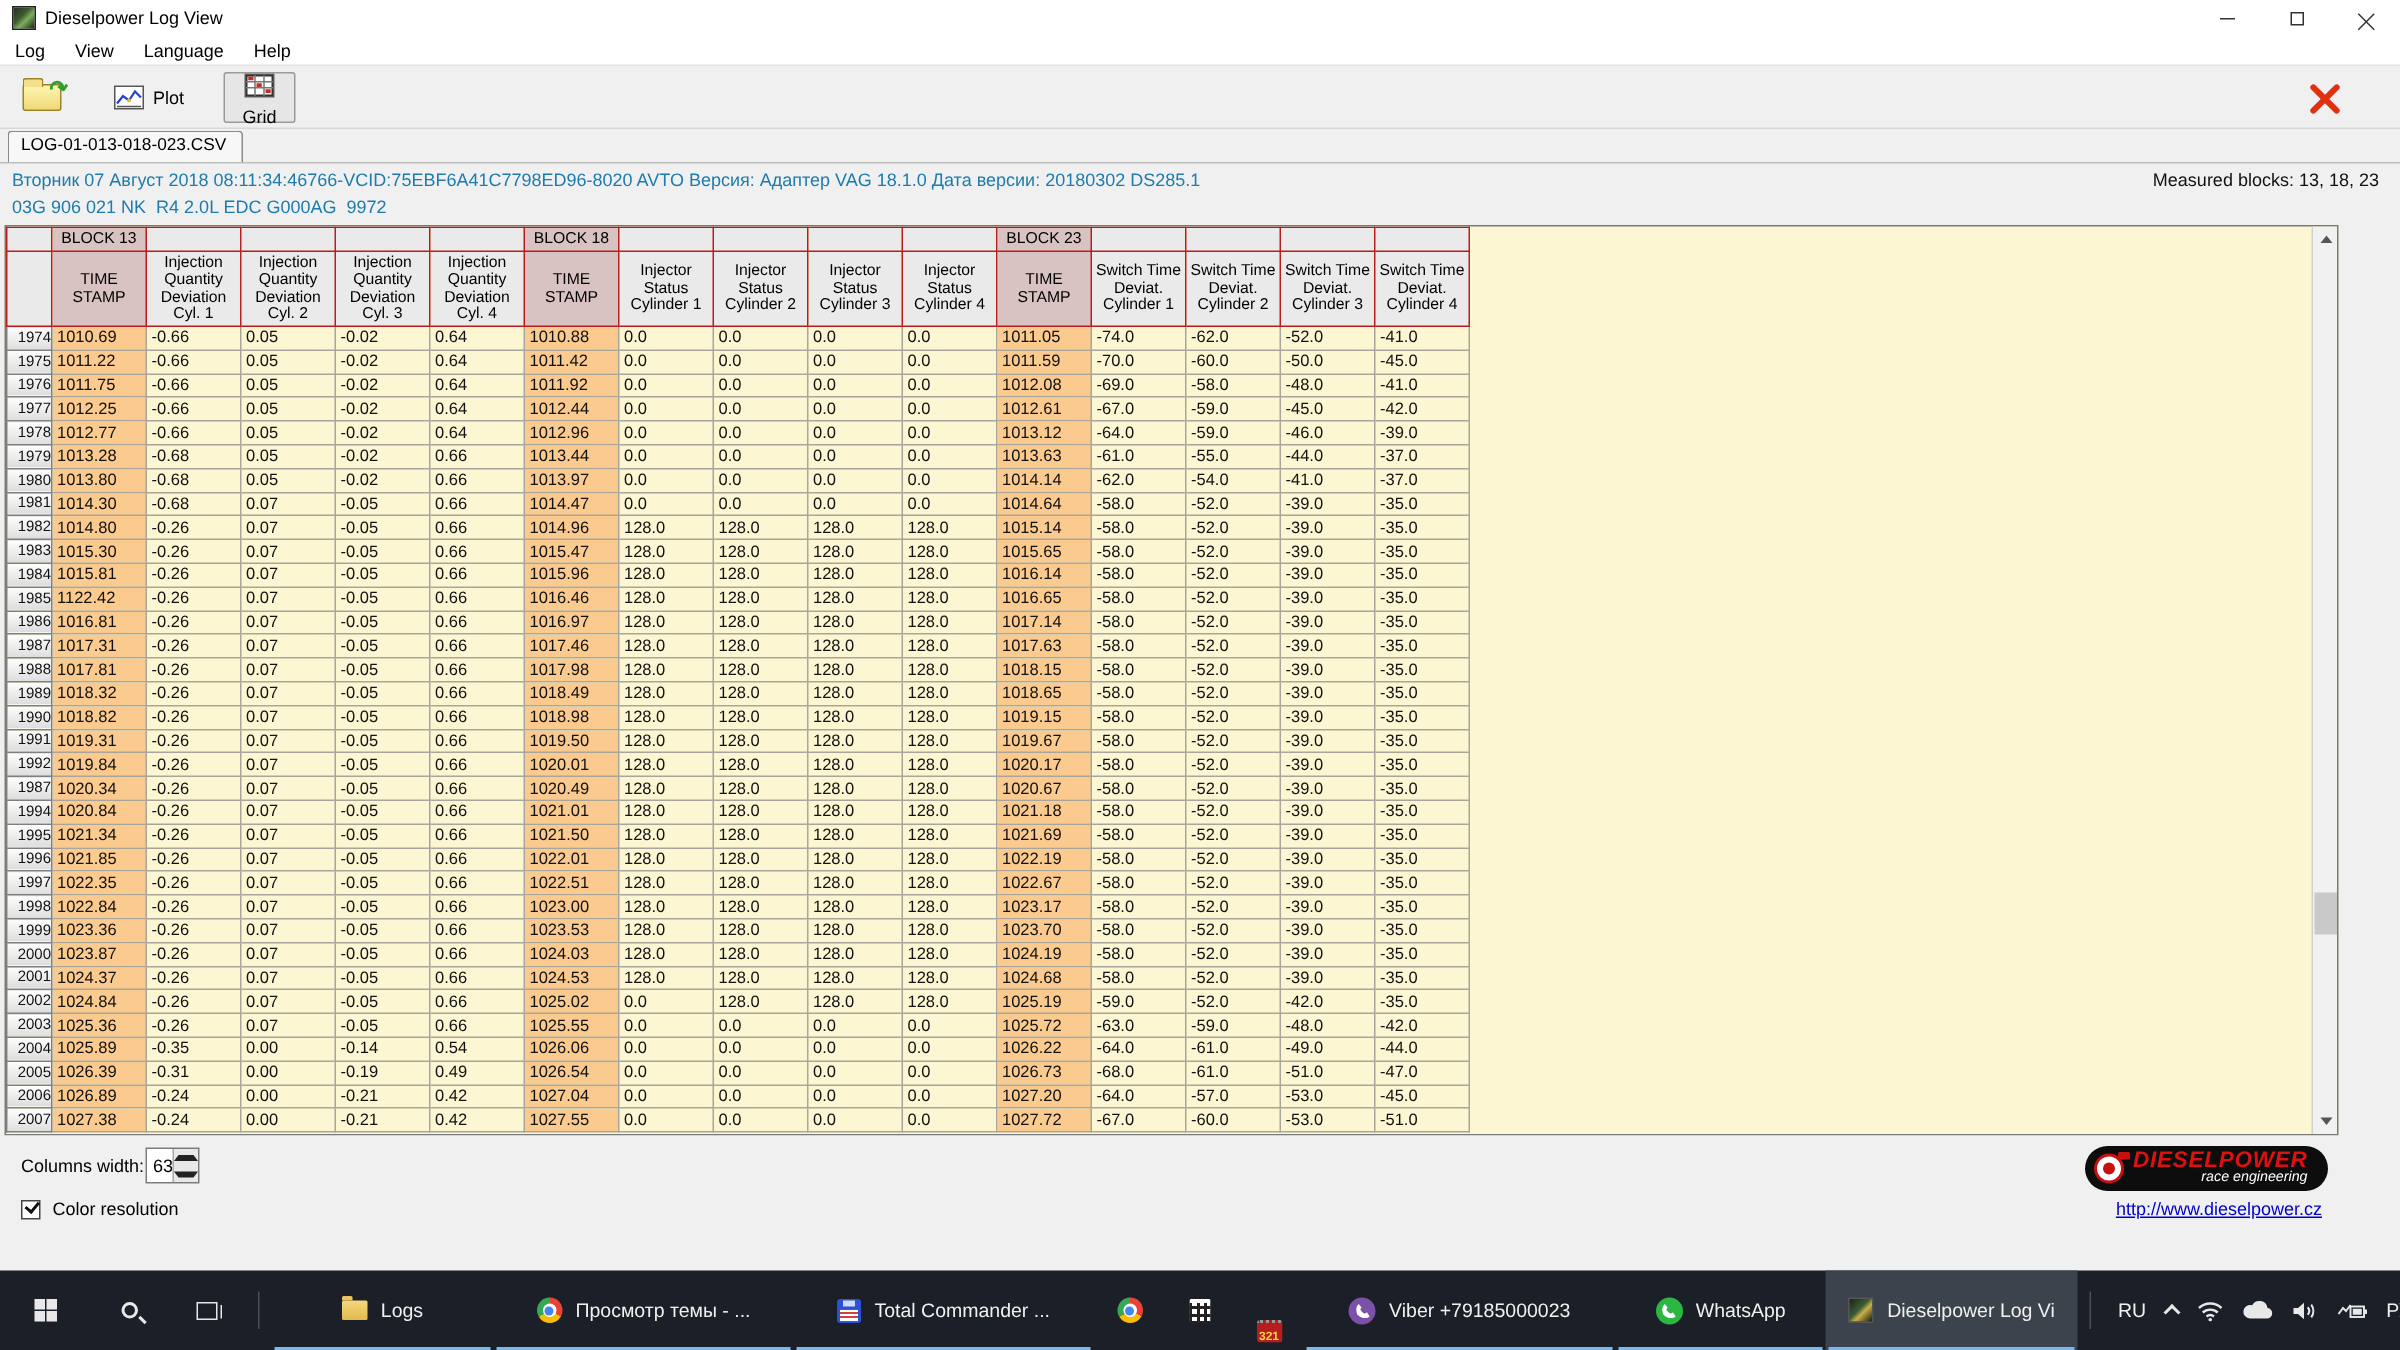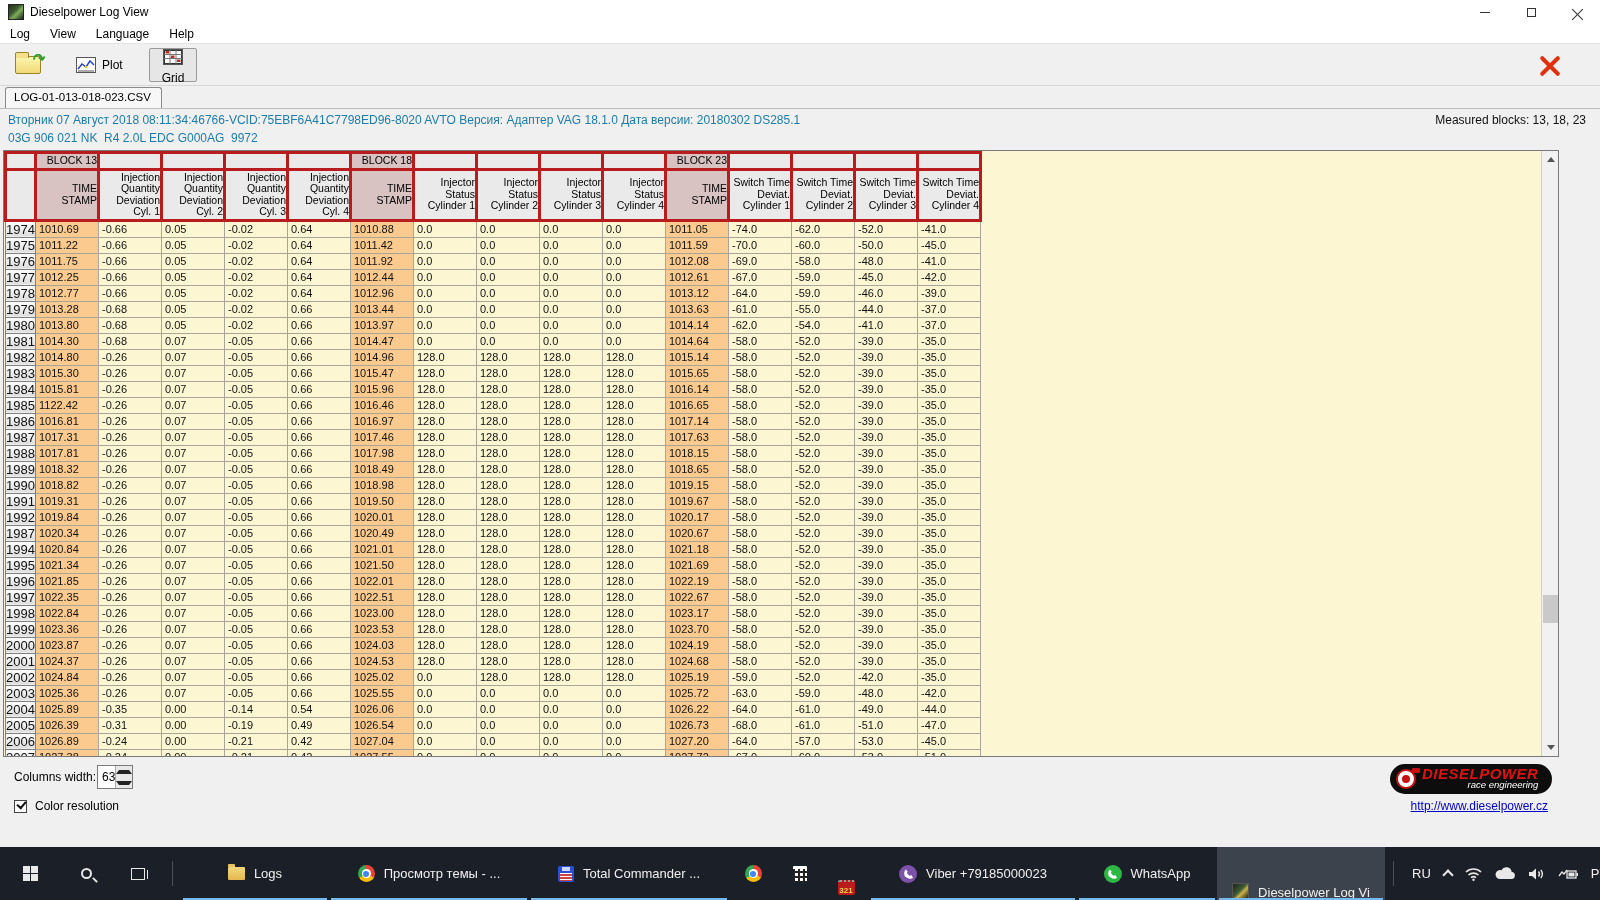--- a/index.html
+++ b/index.html
@@ -43,27 +43,27 @@
   .tabrow { position:absolute; left:0; top:86px; width:1600px; height:22px; background:#f0f0f0; }
   .tab { position:absolute; left:5px; bottom:0; height:21px; padding:3px 10px 0 8px; background:#f7f7f7; border:1px solid #8a8a8a; border-bottom:none; border-radius:3px 3px 0 0; font-size:11.5px; }
   .inforow { position:absolute; left:0; top:108px; width:1600px; height:42px; background:#f0f0f0; border-top:1px solid #bdbdbd; }
   .info-line1 { position:absolute; left:8px; top:4px; font-size:12px; color:var(--info-text,#1d7cab); }
   .info-line2 { position:absolute; left:8px; top:22px; font-size:12px; color:var(--info-text,#1d7cab); white-space:pre; }
   .measured { position:absolute; right:14px; top:4px; font-size:12px; color:#111; }
 
   
   .gridpanel { position:absolute; left:3px; top:150px; width:1556px; height:607px; background:var(--data-cell,#fcf7d2); border:1px solid #7a7a7a; overflow:hidden; }
   table.grid { border-collapse:collapse; table-layout:fixed; position:absolute; left:0; top:0; }
-  table.grid th { font-weight:normal; font-size:10.5px; line-height:11.5px; background:#eaeaea; border:3px solid #b91c1c; padding:1px 0; text-align:right; overflow:hidden; }
+  table.grid th { font-weight:normal; font-size:10.5px; line-height:11.5px; background:#eaeaea; border:1px solid #b91c1c; padding:1px 0; text-align:center; overflow:hidden; }
   table.grid th.pink { background:var(--header-pink,#d8c2c2); }
   table.grid tr.blockrow th { height:16px; }
   table.grid tr.headrow th { height:50px; vertical-align:middle; }
   table.grid td { font-size:11px; background:var(--data-cell,#fcf7d2); border:1px solid #aaa59a; padding:0 0 0 3px; overflow:hidden; white-space:nowrap; color:#111; }
   table.grid td.ts { background:var(--timestamp-cell,#fbca8e); }
-  table.grid td.rownum { background:linear-gradient(#fefefe,#dddddd); border:1px solid #7f7f7f; text-align:left; padding:0; font-size:13px;margin-left:48px; }
+  table.grid td.rownum { background:linear-gradient(#fefefe,#dddddd); border:1px solid #7f7f7f; text-align:right; padding:0; font-size:10px;margin-left:48px; }
   table.grid tbody tr { height:15.8px; }
   th.corner { background:#eaeaea; border:1px solid #222; }
 
   
   .vscroll { position:absolute; right:0; top:0; width:17px; height:100%; background:#f1f1f1; border-left:1px solid #d0d0d0; }
   .vs-arrow { position:absolute; left:0; width:17px; height:17px; display:flex; align-items:center; justify-content:center; }
   .vs-up { top:0; } .vs-down { bottom:0; }
   .tri-up { width:0; height:0; border-left:4px solid transparent; border-right:4px solid transparent; border-bottom:5px solid #555; }
   .tri-down { width:0; height:0; border-left:4px solid transparent; border-right:4px solid transparent; border-top:5px solid #555; }
   .vs-thumb { position:absolute; left:1px; top:444px; width:15px; height:28px; background:#c9c9c9; }
@@ -87,21 +87,21 @@
   .turbo::after { content:""; position:absolute; right:-6px; top:-3px; width:8px; height:5px; background:#c81010; border-radius:1px; }
   .logo-text { margin-left:6px; line-height:11px; }
   .logo-title { color:var(--logo-red,#dd1111); font-weight:bold; font-size:15px; letter-spacing:0.5px; font-style:italic; }
   .logo-sub { color:#fff; font-style:italic; font-size:9.5px; text-align:right; }
   .site-link { position:absolute; right:52px; top:42px; font-size:12px; color:var(--link,#0000cc); text-decoration:underline; }
 
   
   .taskbar { position:absolute; left:0; top:847px; width:1600px; height:53px; background:var(--taskbar,#1b1f27); display:flex; align-items:stretch; color:#eee; }
   .tk-btn { display:flex; align-items:center; justify-content:center; gap:9px; position:relative; font-size:13px; color:#f0f0f0; flex:none; }
   .tk-btn.underl::after { content:""; position:absolute; left:2px; right:2px; bottom:0; height:2px; background:var(--underline,#76b9ed); }
-  .tk-btn.active { background:#3d434c;align-items:flex-end; }
+  .tk-btn.active { background:#3d434c; }
   .tk-sep { width:1px; background:#4a4f58; margin:14px 8px; flex:none; }
   .winlogo { width:15px; height:15px; display:grid; grid-template-columns:7px 7px; grid-template-rows:7px 7px; gap:1px; }
   .winlogo span { background:#e8e8e8; }
   .searchglass { width:11px; height:11px; border:2px solid #e8e8e8; border-radius:50%; position:relative; }
   .searchglass::after { content:""; position:absolute; left:9px; top:9px; width:6px; height:2px; background:#e8e8e8; transform:rotate(45deg); }
   .taskview { width:14px; height:12px; border:1.5px solid #e8e8e8; position:relative; }
   .taskview::after { content:""; position:absolute; right:-4px; top:1px; width:1.5px; height:9px; background:#e8e8e8; }
   .tk-folder { width:17px; height:13px; background:linear-gradient(#f3d87c,#e3b84e); border-radius:1px; position:relative; }
   .tk-folder::before { content:""; position:absolute; left:0; top:-3px; width:7px; height:3px; background:#e9c45e; border-radius:1px 1px 0 0; }
   .chrome { width:17px; height:17px; border-radius:50%; background:conic-gradient(#ea4335 0 33%, #fbbc05 33% 66%, #34a853 66% 100%); position:relative; }

